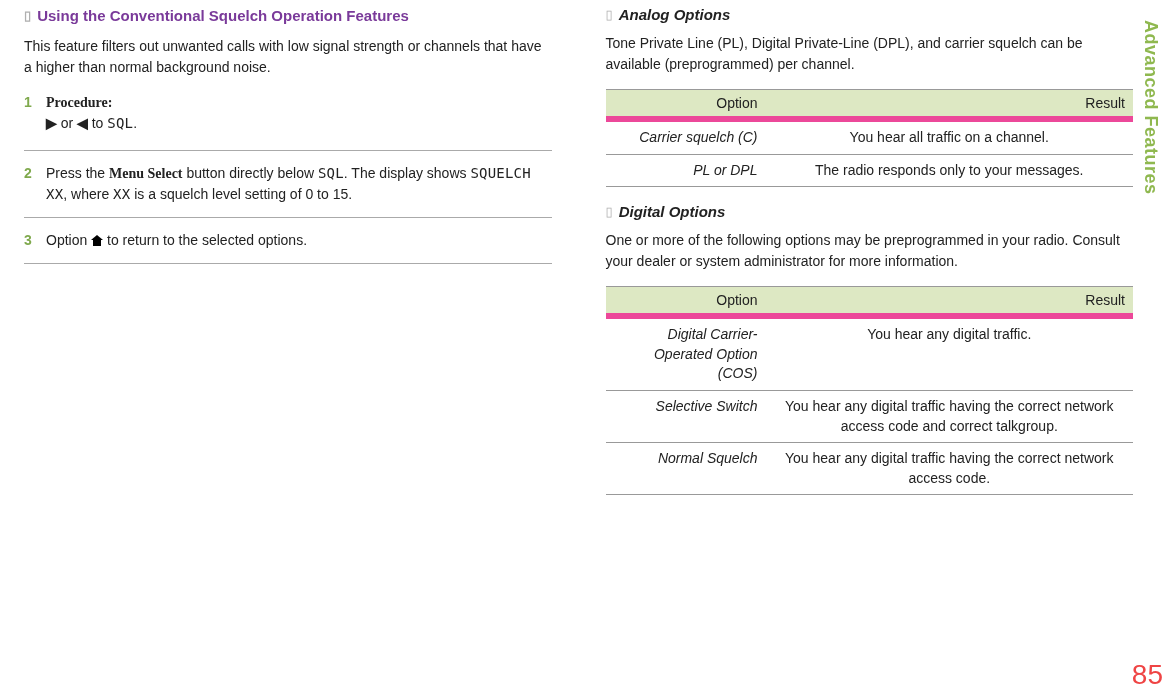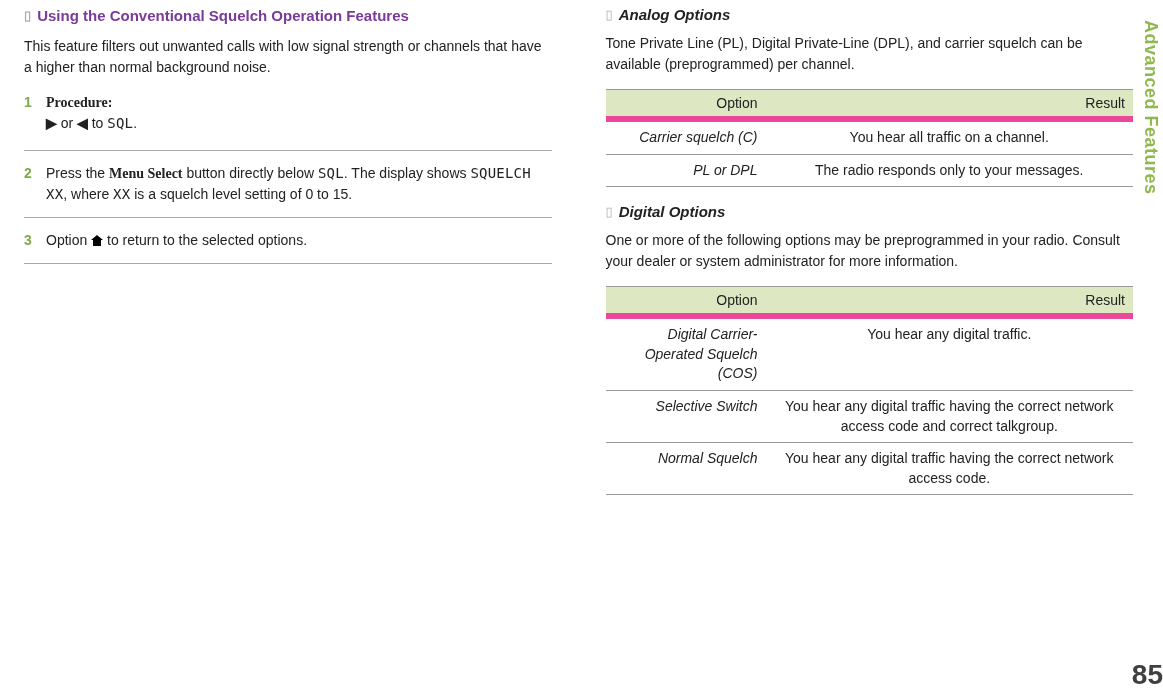--- a/index.html
+++ b/index.html
@@ -140,23 +140,23 @@
     writing-mode: vertical-rl;
     font-weight: bold;
     font-size: 18px;
     color: #8fb84f;
     letter-spacing: 0.5px;
   }
   .page-num {
     position: absolute;
     right: 0px;
     bottom: 4px;
-    color: #404040;
+    color: #ef4444;
     font-size: 28px;
-    font-weight: bold;
+    font-weight: normal;
   }
 </style>
 </head>
 <body>
 
 <div class="page-body">
   <div class="col col-left">
     <div class="section-title">
       <span class="mark">▯</span><span>Using the Conventional Squelch Operation Features</span>
     </div>
@@ -220,21 +220,21 @@
 
     <table class="opt">
       <thead>
         <tr>
           <th>Option</th>
           <th>Result</th>
         </tr>
       </thead>
       <tbody>
         <tr>
-          <td class="opt-col">Digital Carrier-Operated Squelch (COS)</td>
+          <td class="opt-col">Digital Carrier-Operated Option (COS)</td>
           <td>You hear any digital traffic.</td>
         </tr>
         <tr>
           <td class="opt-col">Selective Switch</td>
           <td>You hear any digital traffic having the correct network access code and correct talkgroup.</td>
         </tr>
         <tr>
           <td class="opt-col">Normal Squelch</td>
           <td>You hear any digital traffic having the correct network access code.</td>
         </tr>

